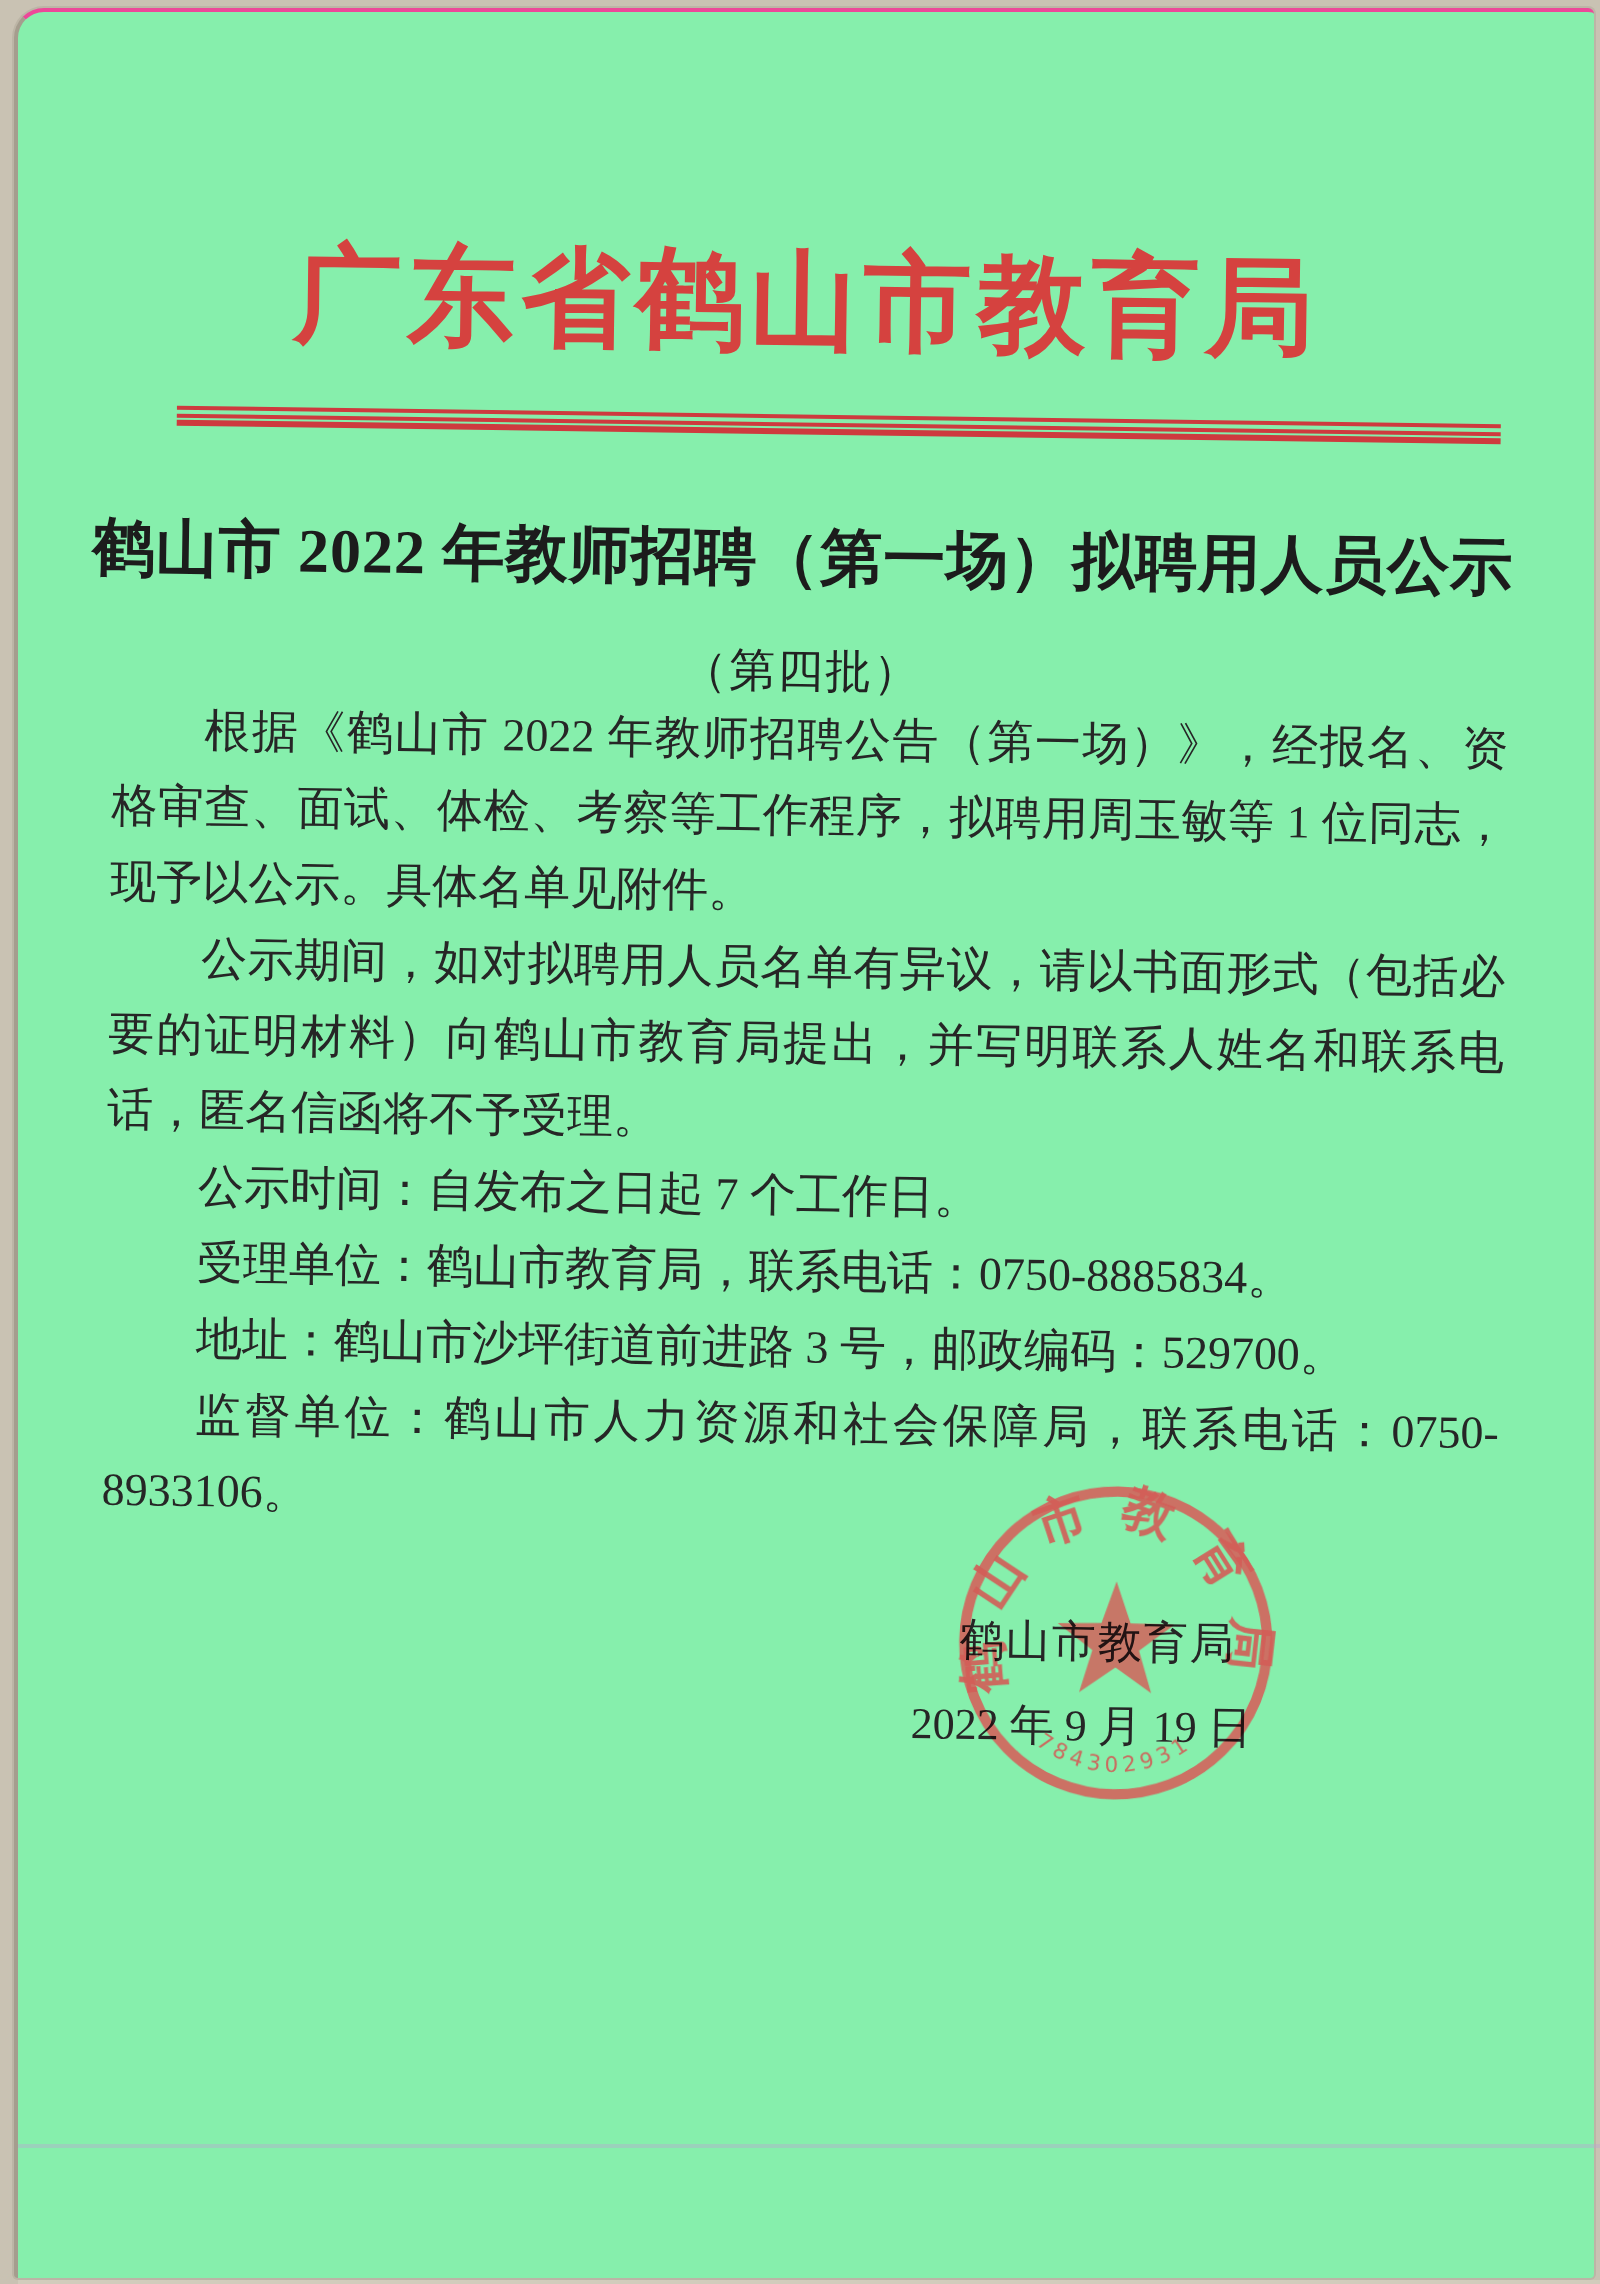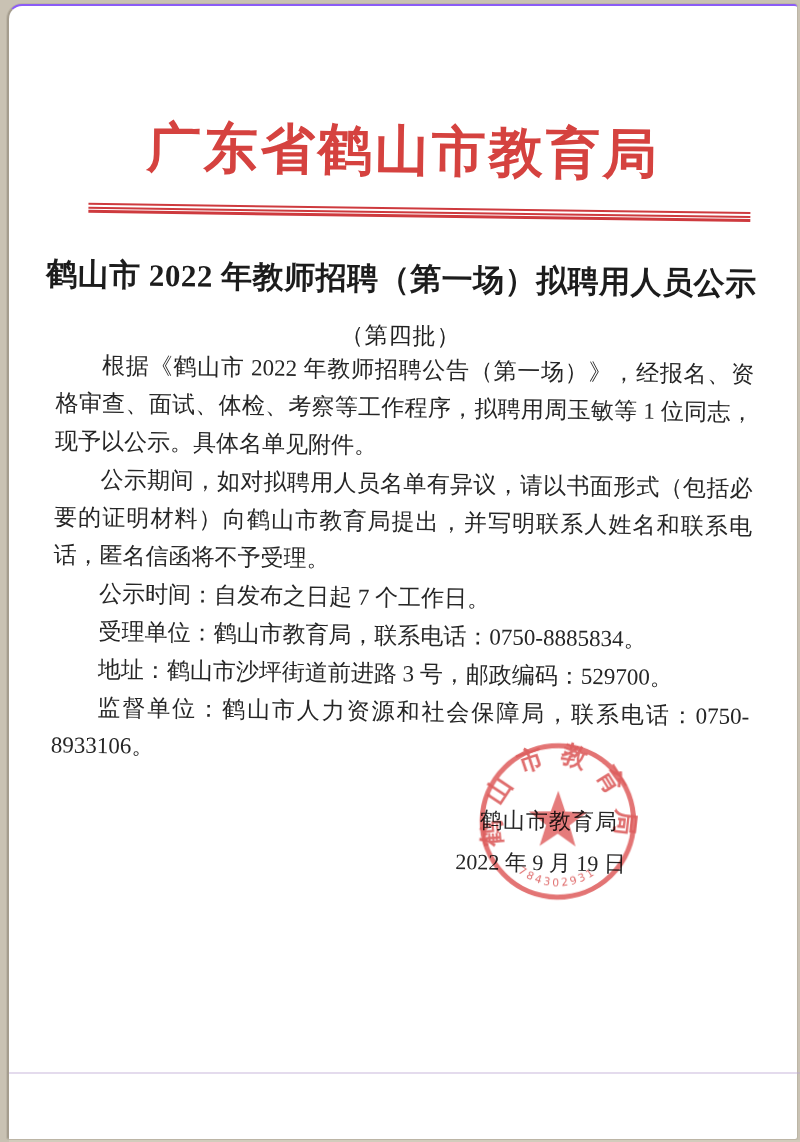--- a/index.html
+++ b/index.html
@@ -5,23 +5,23 @@
   html,body{margin:0;padding:0;}
   body{
     width:800px;height:1142px;
     background:#cfc8ba;
     font-family:"Liberation Serif","DejaVu Serif",serif;
     overflow:hidden;
   }
   .page-root{position:relative;width:800px;height:1142px;background:#c9c2b3;overflow:hidden;}
   .paper{
     position:absolute;left:7px;top:4px;width:788px;height:1133px;
-    background:#ffffff;
+    background:#86efac;
     border-left:2px solid #a59d8e;
-    border-top:2px solid #8b5cf6;
+    border-top:2px solid #ec4899;
     border-radius:15px 3px 2px 2px;
     box-shadow:0 0 0 1px #bcb5a6;
   }
   .content{
     position:absolute;left:0;top:0;width:788px;height:1133px;
     transform:rotate(0.8deg);
     transform-origin:90px 160px;
   }
   .letterhead{
     position:absolute;top:112px;left:0;width:100%;

